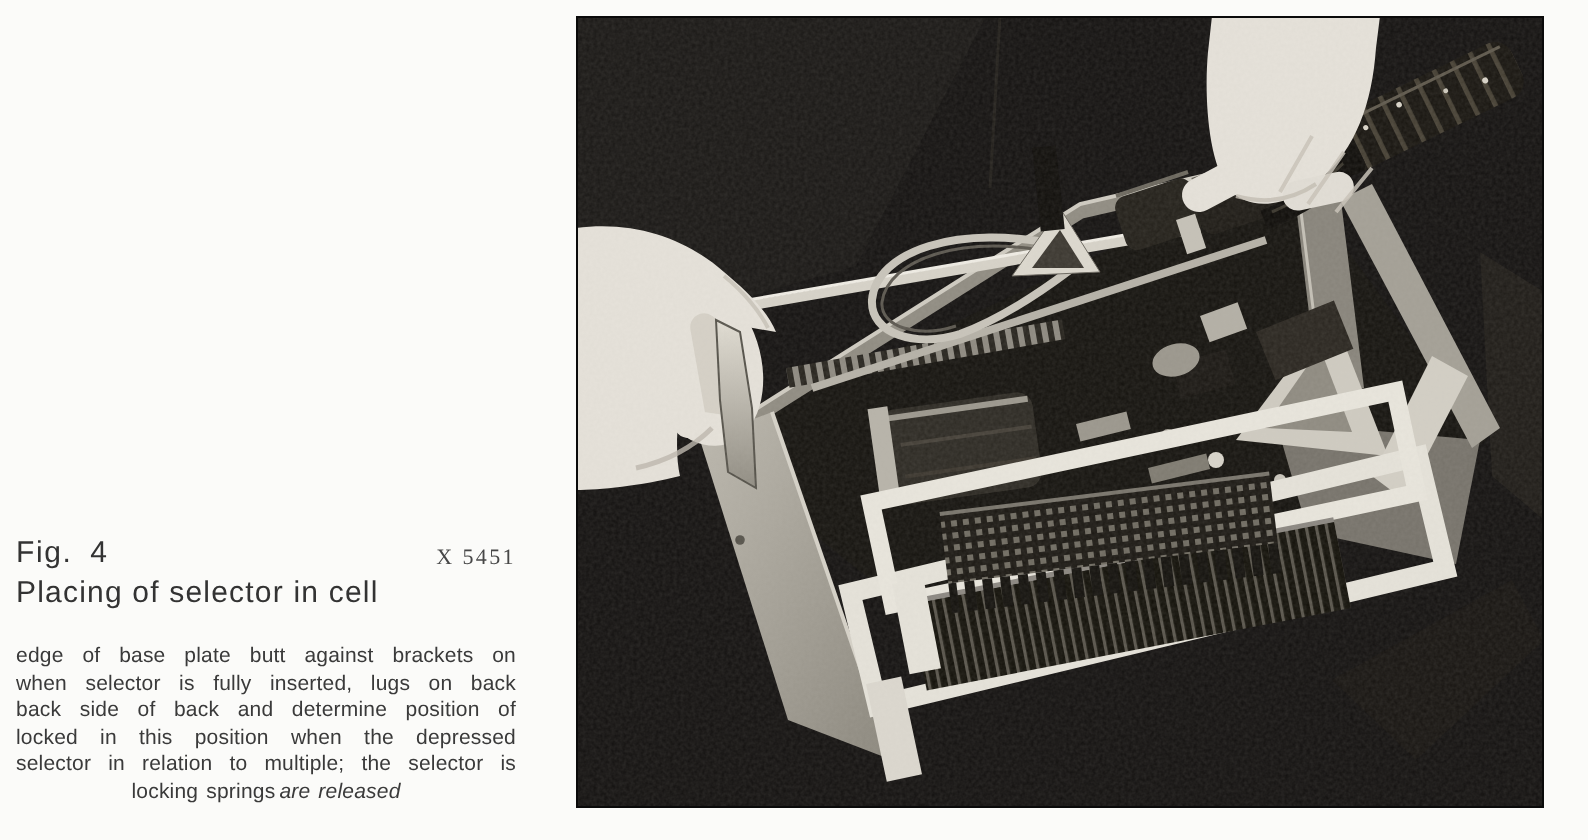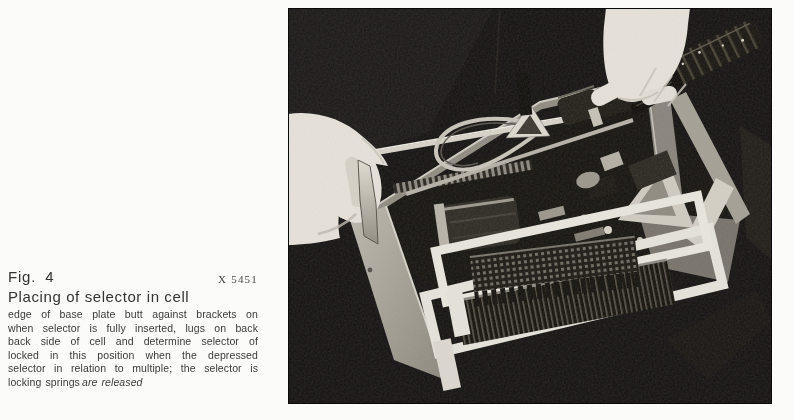--- a/index.html
+++ b/index.html
@@ -20,26 +20,26 @@
   .fig-label{
     font-size:15px;letter-spacing:.8px;word-spacing:4px;color:#333;text-align:center;
   }
   .photo-ref{
     font-family:"Liberation Serif",serif;
     font-size:11px;letter-spacing:1.2px;color:#474747;
     transform:translateY(1px);
   }
   .cap-title{
     font-size:15px;letter-spacing:.6px;line-height:17px;color:#333;
-    margin-bottom:3px;
+    margin-bottom:17px;
   }
   .cap-body{
     font-size:10.5px;letter-spacing:.1px;word-spacing:1px;color:#3a3a3a;
   }
-  .cap-line{line-height:13.6px;height:13.6px;overflow:hidden;}
+  .cap-line{line-height:13.6px;height:13.6px;overflow:hidden;text-align:center;}
   .just{text-align:justify;}
   .just::after{content:"";display:inline-block;width:100%;height:0;}
   .last-line .it{font-style:italic;margin-left:2px;}
   
   .photo{
     position:absolute;left:288px;top:8px;width:484px;height:396px;
     background:#131110;
   }
   .photo svg{display:block;width:484px;height:396px;}
 </style>
@@ -48,21 +48,21 @@
 
 <div class="caption">
   <div class="cap-head">
     <span class="fig-label">Fig. 4</span>
     <span class="photo-ref">X 5451</span>
   </div>
   <div class="cap-title">Placing of selector in cell</div>
   <div class="cap-body">
     <div class="cap-line just">edge of base plate butt against brackets on</div>
     <div class="cap-line just">when selector is fully inserted, lugs on back</div>
-    <div class="cap-line just">back side of cell and determine selector of</div>
+    <div class="cap-line just">back side of back and determine position of</div>
     <div class="cap-line just">locked in this position when the depressed</div>
     <div class="cap-line just">selector in relation to multiple; the selector is</div>
     <div class="cap-line last-line">
       <span>locking springs</span><span class="it">are released</span>
     </div>
   </div>
 </div>
 
 <div class="photo">
 <svg viewBox="0 0 484 396" xmlns="http://www.w3.org/2000/svg">

